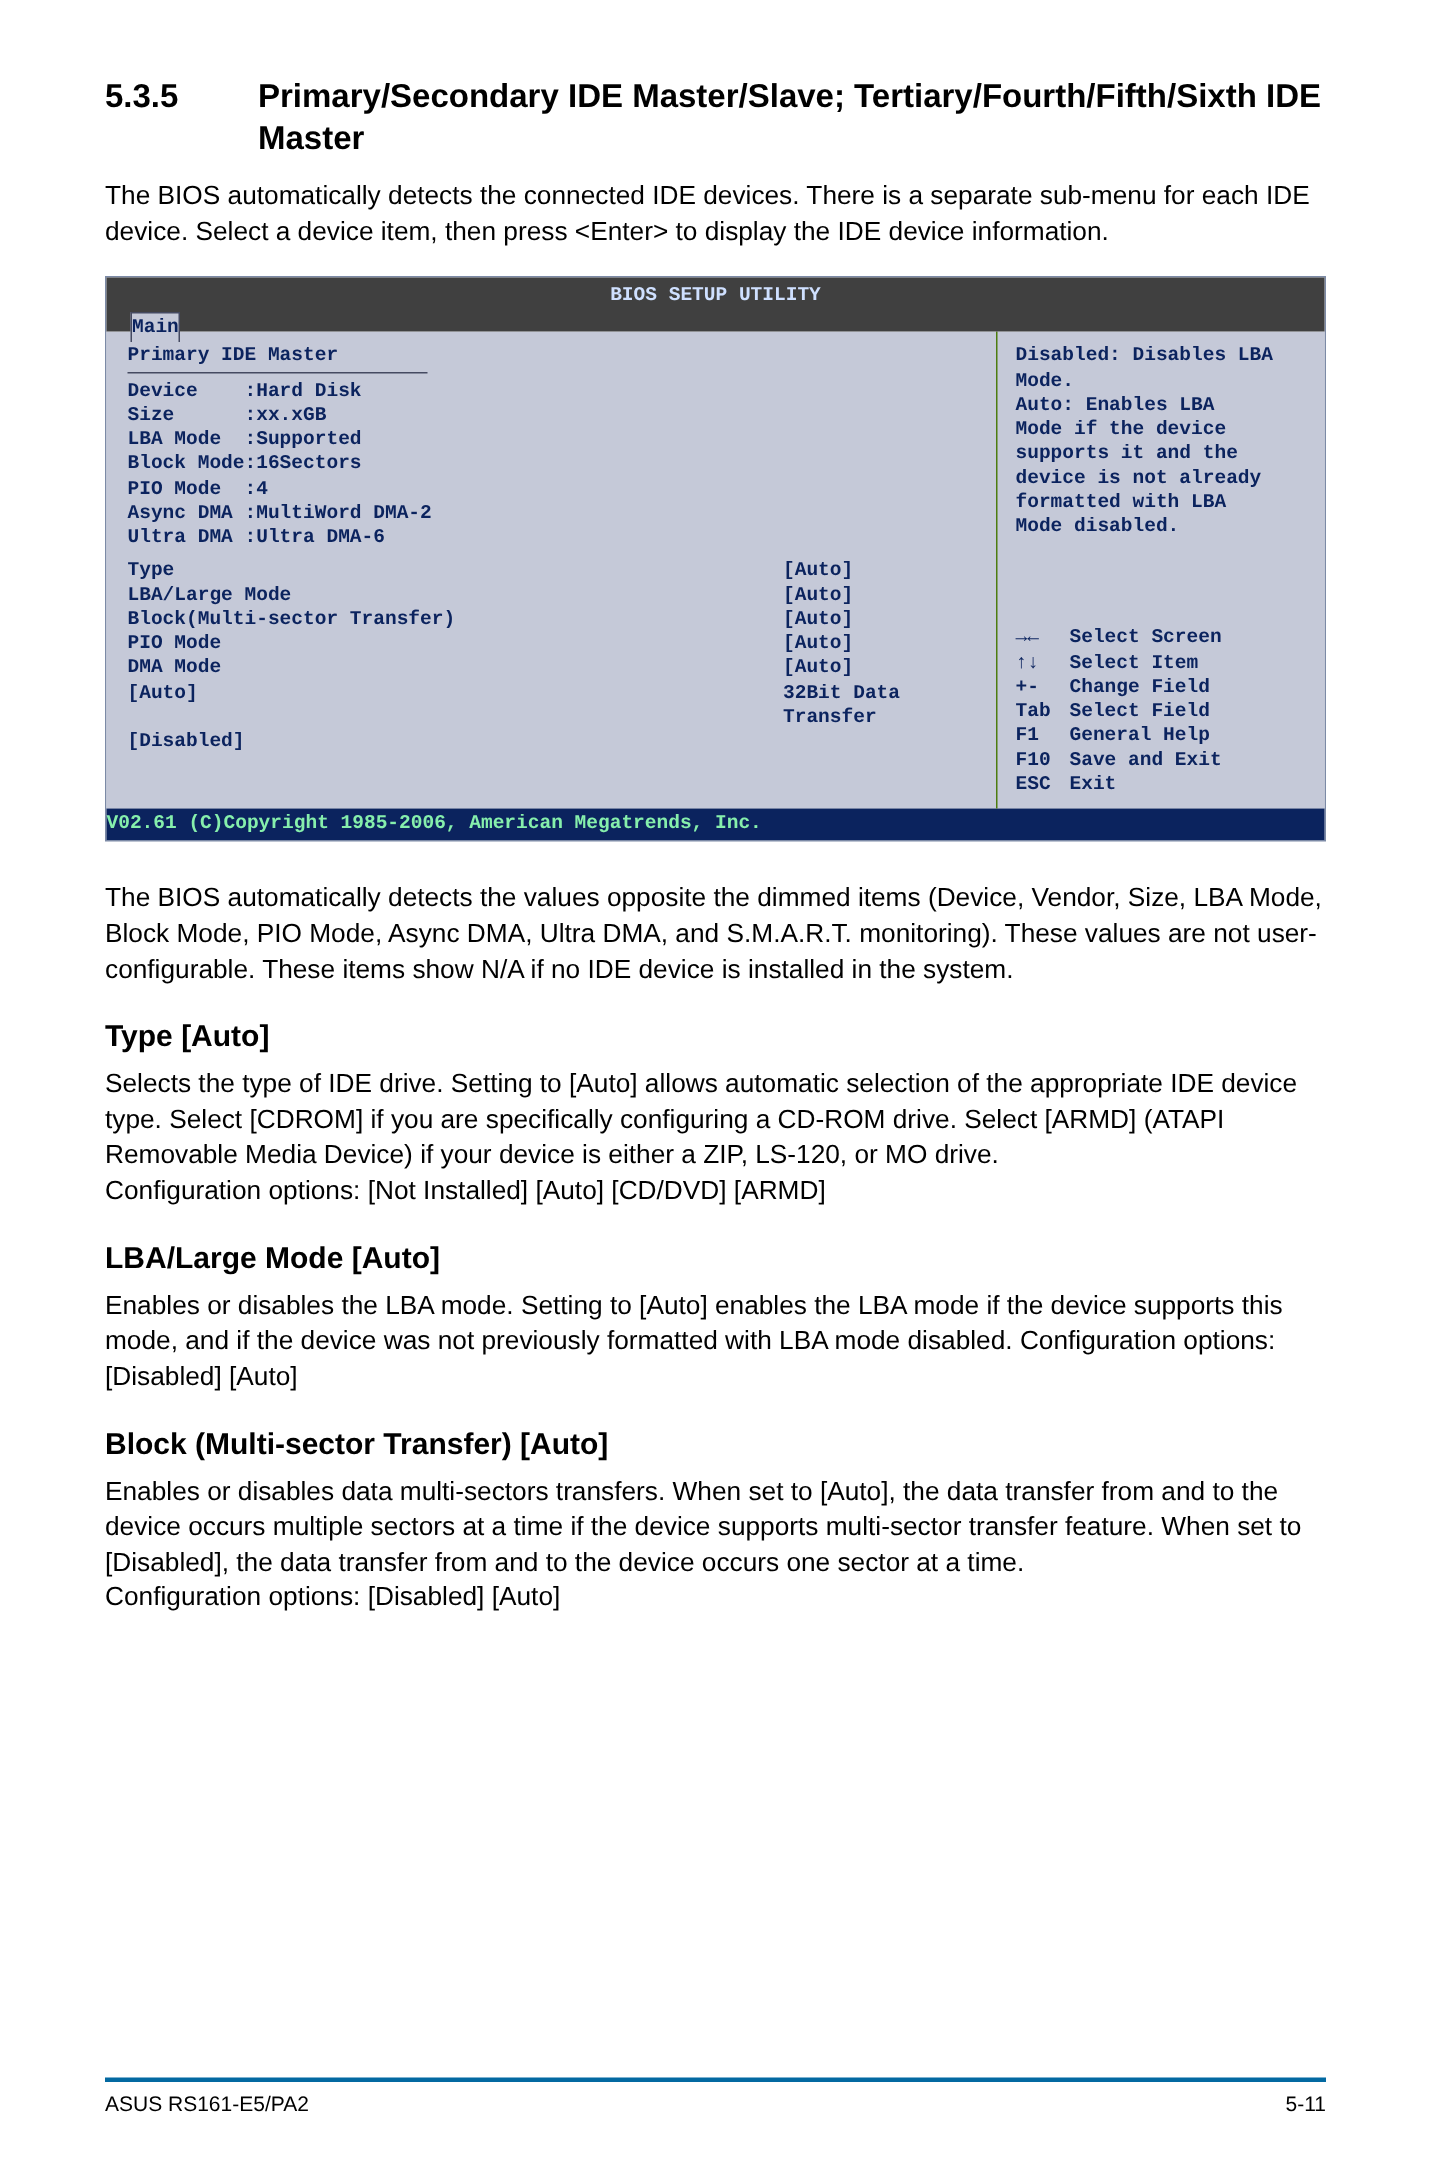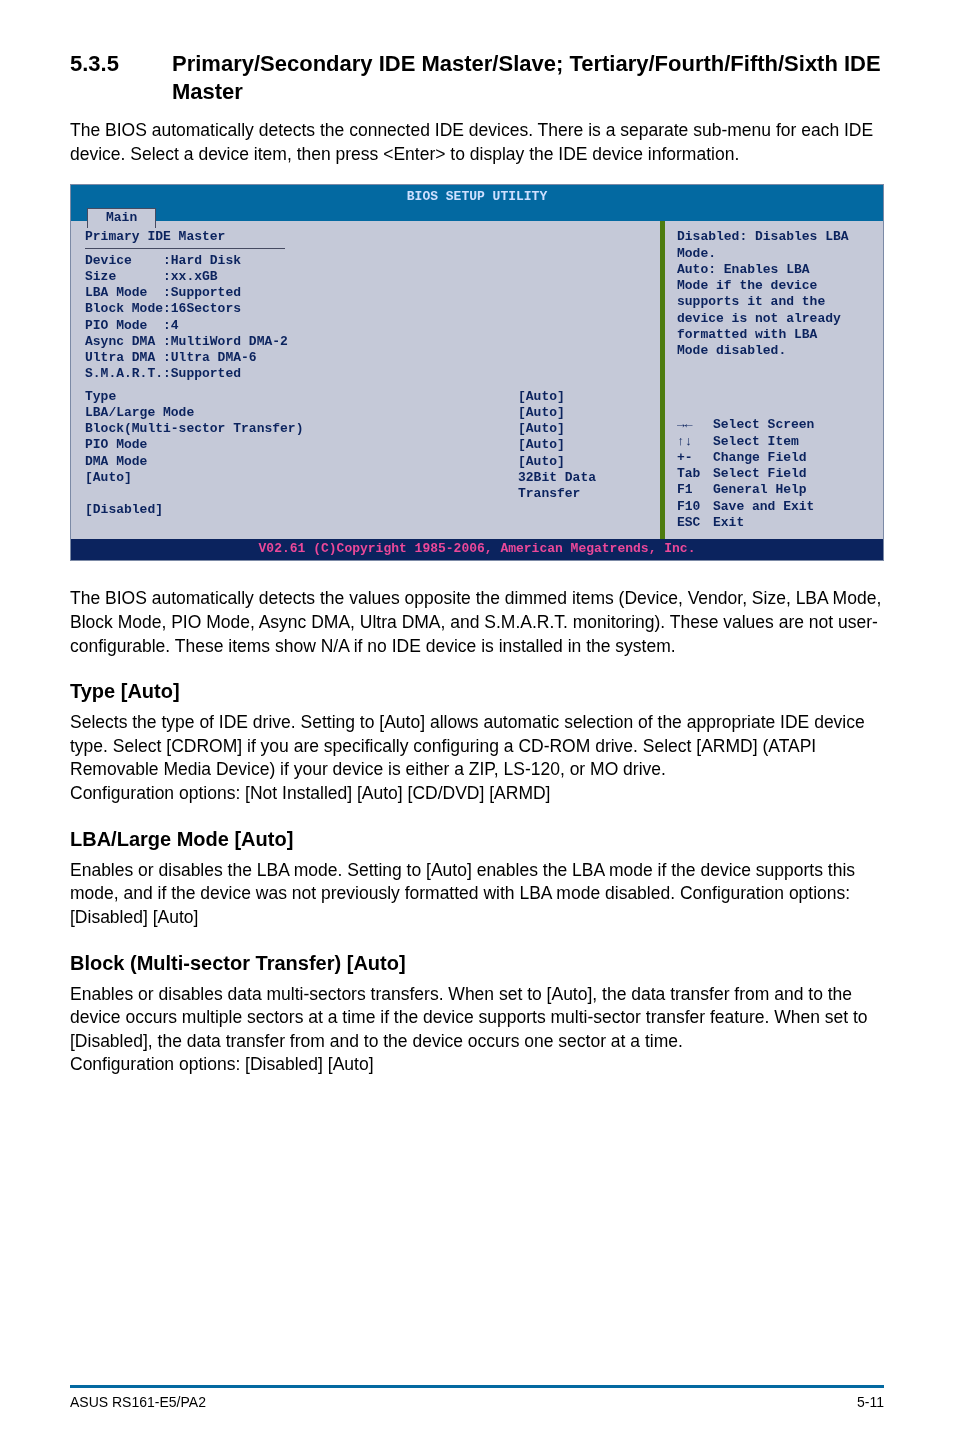--- a/index.html
+++ b/index.html
@@ -42,48 +42,48 @@
   .bios {
     font-family: "Courier New", monospace;
     font-size: 13px;
     font-weight: bold;
     line-height: 1.25;
     color: #0b235e;
     border: 1px solid #7c8aa6;
     margin-bottom: 26px;
   }
   .bios-header {
-    background: #0369a1;
+    background: #404040;
     color: #ffffff;
     position: relative;
     padding: 4px 0 0 16px;
     height: 36px;
     box-sizing: border-box;
   }
   .bios-header-title {
     color: #cfe0ff;
     text-align: center;
     padding-right: 16px;
     margin-bottom: 2px;
   }
   .bios-tab {
     display: inline-block;
     background: #c5c9d8;
     color: #0b235e;
-    padding: 1px 18px 2px;
+    padding: 1px 0 2px;
     border: 1px solid #454a61;
     border-bottom: none;
   }
   .bios-body {
     display: flex;
     background: #c5c9d8;
   }
   .bios-main {
     flex: 1;
-    border-right: 5px solid #4d7c0f;
+    border-right: 1px solid #4d7c0f;
     padding: 8px 12px 8px 14px;
   }
   .bios-side {
     width: 218px;
     padding: 8px 12px 8px 12px;
     box-sizing: border-box;
   }
   .bios-section-title {
     margin-bottom: 2px;
   }
@@ -105,22 +105,22 @@
   .bios-nav-row {
     display: flex;
   }
   .bios-nav-key {
     width: 36px;
     flex: 0 0 36px;
     white-space: pre;
   }
   .bios-footer {
     background: #0b235e;
-    color: #ec4899;
-    text-align: center;
+    color: #86efac;
+    text-align: left;
     padding: 2px 0 3px;
   }
 
   
   .page-footer {
     position: absolute;
     left: 70px;
     right: 70px;
     bottom: 28px;
     border-top: 3px solid #0369a1;
@@ -151,21 +151,20 @@
       <div class="bios-main">
         <div class="bios-section-title">Primary IDE Master</div>
         <div class="bios-divider"></div>
         <div class="bios-kv">Device    :Hard Disk</div>
         <div class="bios-kv">Size      :xx.xGB</div>
         <div class="bios-kv">LBA Mode  :Supported</div>
         <div class="bios-kv">Block Mode:16Sectors</div>
         <div class="bios-kv">PIO Mode  :4</div>
         <div class="bios-kv">Async DMA :MultiWord DMA-2</div>
         <div class="bios-kv">Ultra DMA :Ultra DMA-6</div>
-        <div class="bios-kv">S.M.A.R.T.:Supported</div>
         <div style="height:6px"></div>
         <div class="bios-options">
           <div>Type</div>
             <div class="bios-opt-val">[Auto]</div>
           <div>LBA/Large Mode</div>
             <div class="bios-opt-val">[Auto]</div>
           <div>Block(Multi-sector Transfer)</div>
             <div class="bios-opt-val">[Auto]</div>
           <div>PIO Mode</div>
             <div class="bios-opt-val">[Auto]</div>

